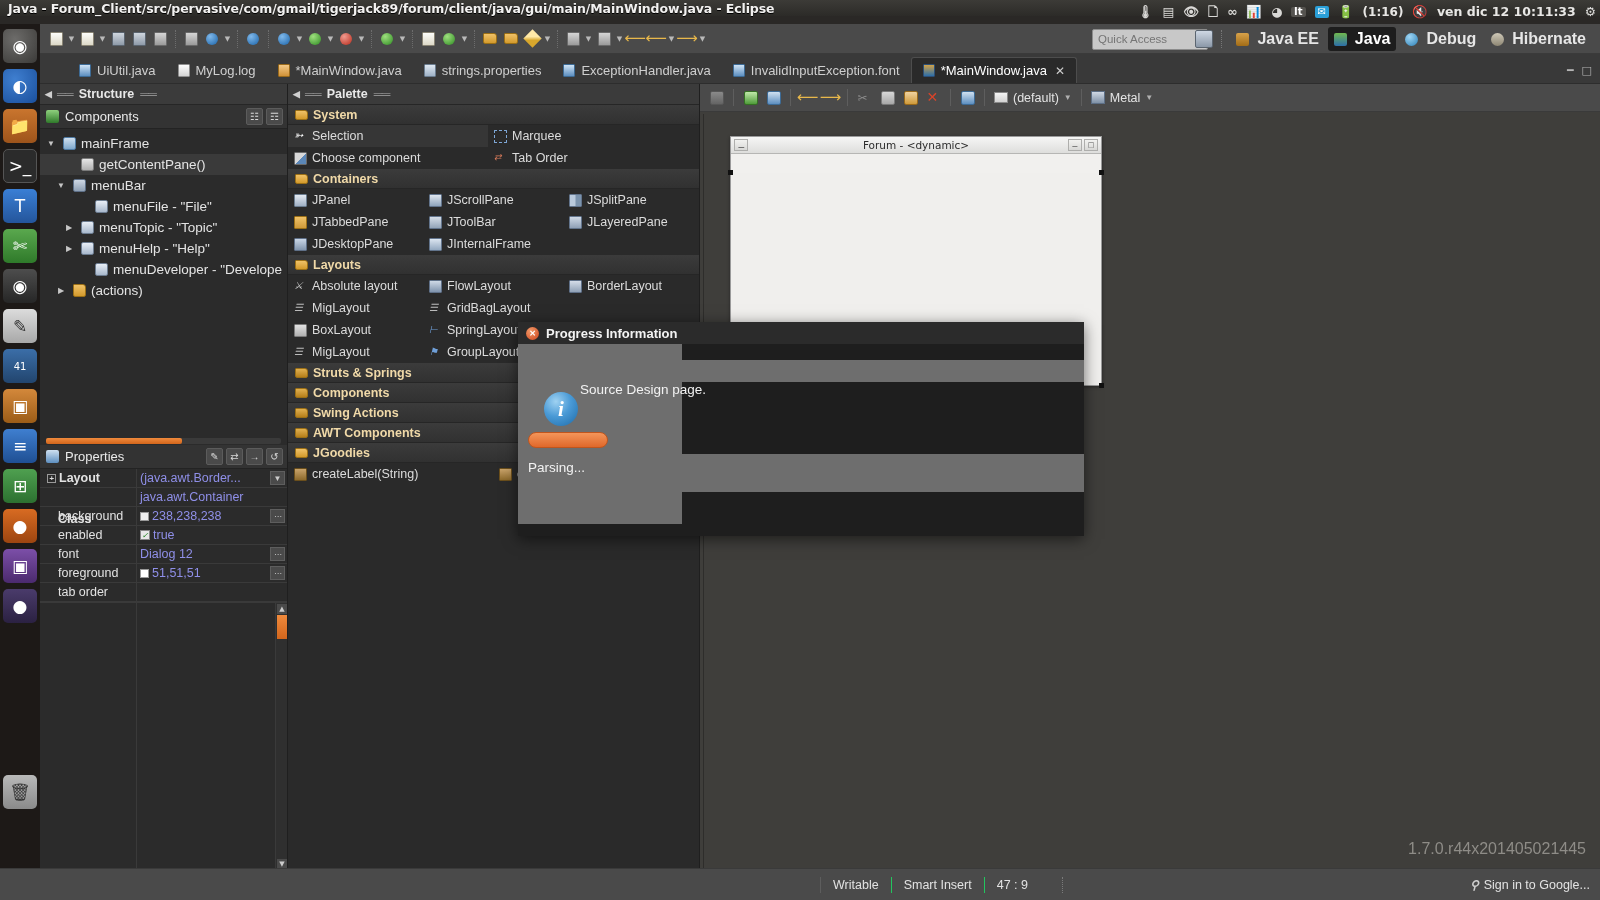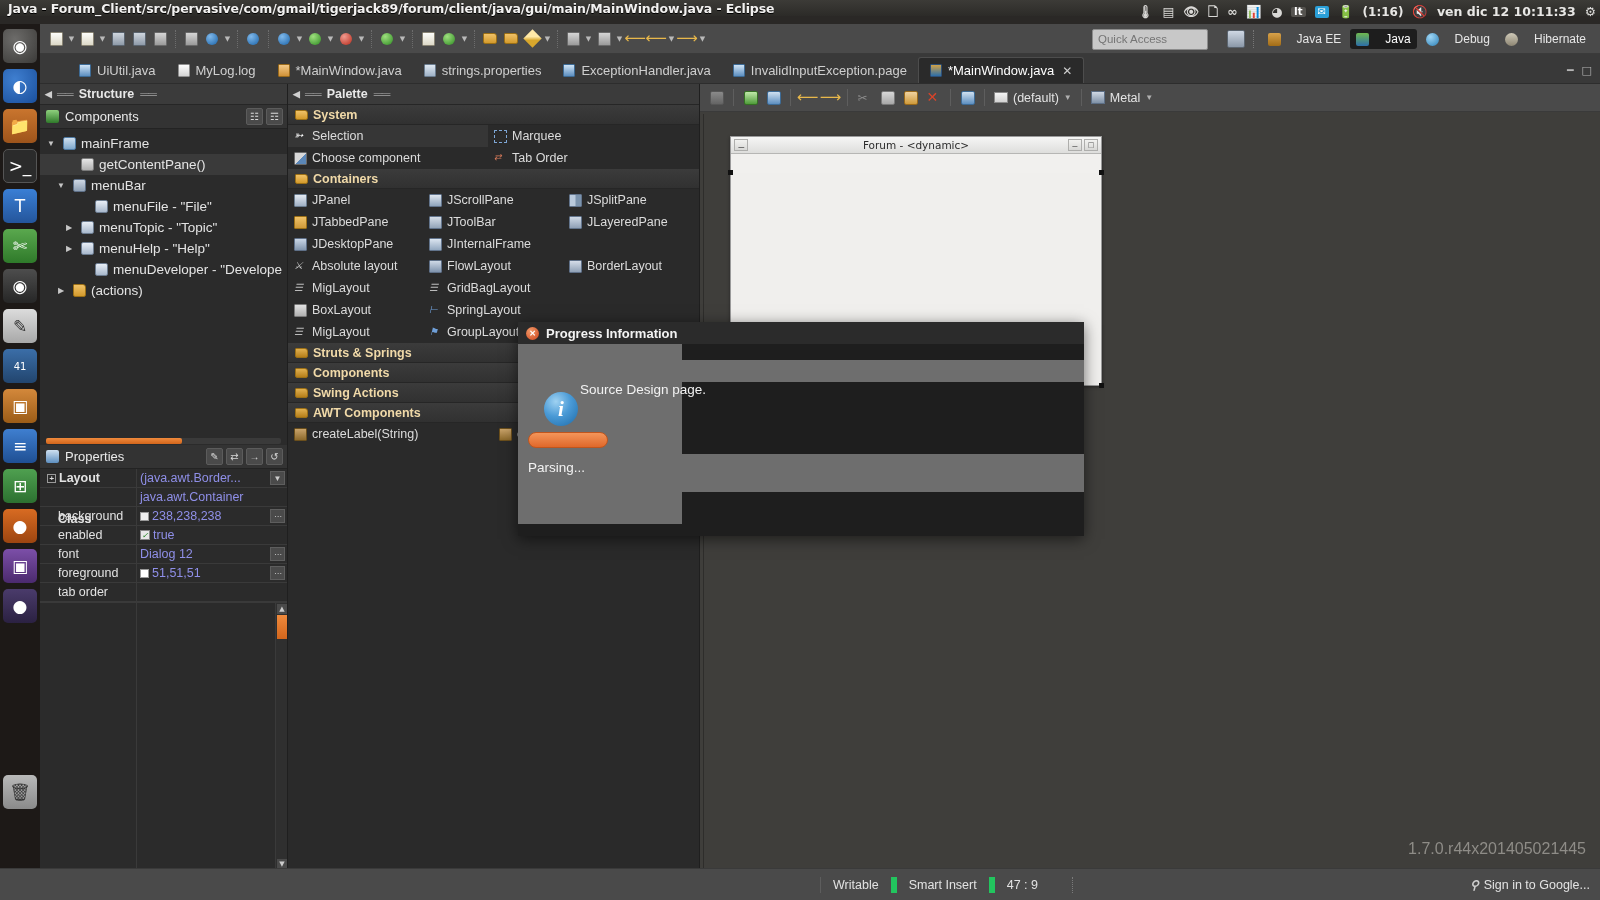--- a/index.html
+++ b/index.html
@@ -98,24 +98,25 @@
   .qa-wrap { position: absolute; right: 392px; top: 4px; }
   .quick-access {
     width: 116px; height: 21px; background: #c8c8c8;
     border: 1px solid #8c8c8c; border-radius: 2px;
     color: #1c1c1c; font-size: 11.5px; padding: 2px 5px;
     font-family: "Liberation Sans", sans-serif;
   }
   .persp-wrap { position: absolute; right: 8px; top: 0; height: 30px;
                 display: flex; align-items: center; gap: 3px; }
   .persp-btn {
-    display: flex; align-items: center; gap: 16px;
+    display: flex; align-items: center; gap: 8px;
     padding: 3px 6px; border-radius: 3px;
-    color: #e6e6e6; font-size: 12px;
+    color: #e6e6e6; font-size: 16px;
     font-family: "Liberation Sans", sans-serif;
+    font-weight: bold;
   }
   .persp-btn.active { background: #1d1d1d; color: #fff; }
   .persp-ico { width: 13px; height: 13px; border-radius: 2px; display:inline-block; }
   .ico-javaee { background: linear-gradient(#d8a24a,#a26c16); }
   .ico-java   { background: linear-gradient(#6fb84f,#2c6ea8); }
   .ico-debug  { background: radial-gradient(circle at 35% 30%, #9fd6f5, #2b7fb5); border-radius:50%; }
   .ico-hib    { background: linear-gradient(#cfc9b8,#8d8673); border-radius: 50%; }
   .persp-sep { width:1px; height:18px; border-left: 1px dotted #777; margin: 0 5px; }
   .open-persp { width: 18px; height: 18px; background: linear-gradient(#cfd8e4,#8b98a8);
                 border: 1px solid #5b6570; border-radius: 2px; }
@@ -302,21 +303,21 @@
   .sdtab.active { font-weight:bold; color:#fff; }
   .sdico { width:12px;height:12px;display:inline-block;border-radius:1px;}
   .sdico.src { background:linear-gradient(#8fd07e,#2c7a2a); border:1px solid #1f5a1c;}
   .sdico.dsg { background:linear-gradient(#cfe0f0,#5d8fc0); border:1px solid #3d6b96;}
 
   
   .statusbar { position:absolute; left:0; bottom:0; width:1600px; height:32px;
                background:#4a4a4a; border-top:1px solid #3a3a3a;
                display:flex; align-items:center; color:#e2e2e2; font-size:12.5px;
                font-family:"Liberation Sans",sans-serif; }
-  .sb-item { padding: 0 12px; border-left: 6px solid #22c55e; height:16px; display:flex; align-items:center; }
+  .sb-item { padding: 0 12px; border-left: 1px solid #22c55e; height:16px; display:flex; align-items:center; }
   .sb-item.first { border-left: 1px solid #5d5d5d; }
   .sb-dots { border-left: 1px dotted #7a7a7a; height:16px; margin-left:22px;}
   .sb-right { margin-left:auto; display:flex;align-items:center;gap:5px; padding-right:10px;}
   .gico { color:#cfcfcf; font-size:12px; font-weight:bold; }
 
   
   .dialog { position:absolute; left: 518px; top: 322px; width: 566px; height: 214px;
             background:#6e6e6e; box-shadow: 0 3px 14px rgba(0,0,0,.55); }
   .dlg-title { height: 22px; background:#2b2b2b; display:flex; align-items:center; gap:7px;
                padding-left: 8px; color:#f3f3f3; font-size: 13px; font-weight:bold;
@@ -511,21 +512,21 @@
       <div class="etab">
         <i class="tabico props"></i>
         <span>strings.properties</span>
       </div>
       <div class="etab">
         <i class="tabico java"></i>
         <span>ExceptionHandler.java</span>
       </div>
       <div class="etab">
         <i class="tabico java"></i>
-        <span>InvalidInputException.page</span>
+        <span>InvalidInputException.font</span>
       </div>
       <div class="etab active">
         <i class="tabico design"></i>
         <span>*MainWindow.java</span>
         <span class="tabclose">✕</span>
       </div>
       <div class="tabrow-right">
         <span>━</span>
         <span>□</span>
       </div>
@@ -759,20 +760,24 @@
             <span class="palitem" style="width:135px;">
               <i class="pi pi-jdesk"></i>
               <span>JDesktopPane</span>
             </span>
             <span class="palitem" style="width:140px;">
               <i class="pi pi-jinternal"></i>
               <span>JInternalFrame</span>
             </span>
           </div>
 
+          <div class="palcat">
+            <i class="fico"></i>
+            <span>Layouts</span>
+          </div>
           <div class="palrow">
             <span class="palitem" style="width:135px;">
               <i class="pi pi-layout">⚔</i>
               <span>Absolute layout</span>
             </span>
             <span class="palitem" style="width:140px;">
               <i class="pi pi-flow"></i>
               <span>FlowLayout</span>
             </span>
             <span class="palitem" style="width:135px;">
@@ -819,20 +824,24 @@
             <i class="fico"></i>
             <span>Components</span>
           </div>
           <div class="palcat closed">
             <i class="fico"></i>
             <span>Swing Actions</span>
           </div>
           <div class="palcat closed">
             <i class="fico"></i>
             <span>AWT Components</span>
+          </div>
+          <div class="palcat">
+            <i class="fico"></i>
+            <span>JGoodies</span>
           </div>
           <div class="palrow">
             <span class="palitem" style="width:205px;">
               <i class="pi pi-method"></i>
               <span>createLabel(String)</span>
             </span>
             <span class="palitem" style="width:205px;">
               <i class="pi pi-method"></i>
               <span>createTitle(String)</span>
             </span>

